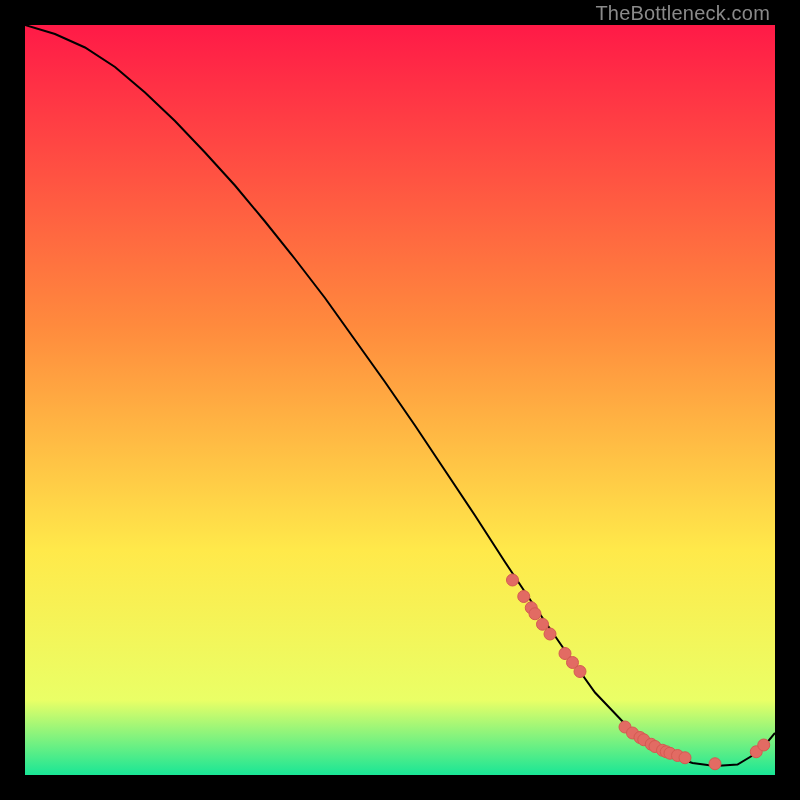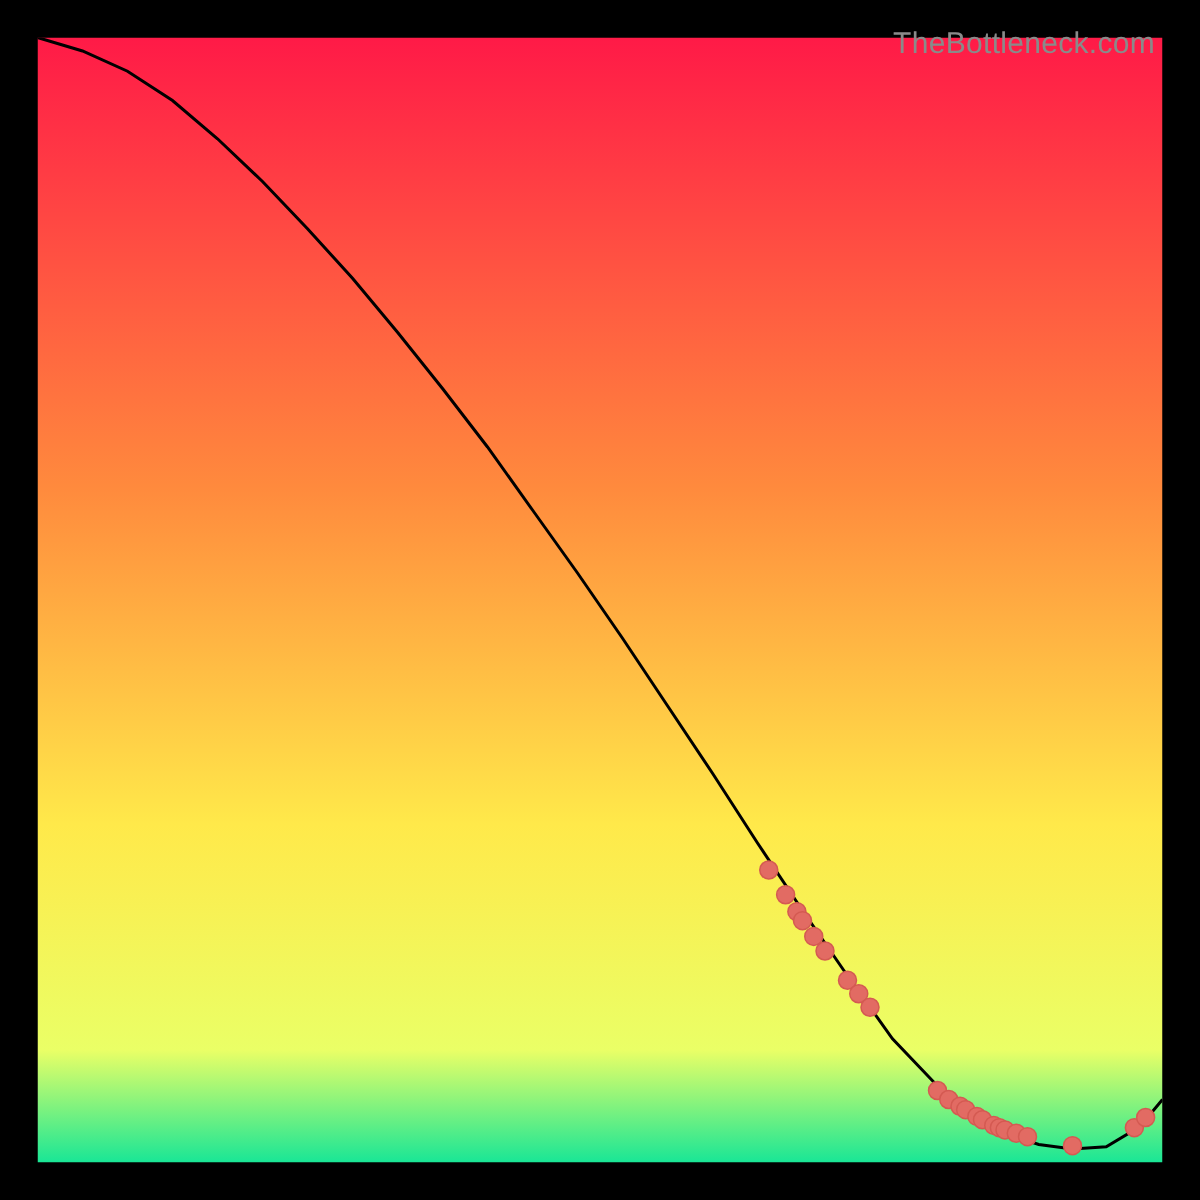--- a/index.html
+++ b/index.html
@@ -21,21 +21,21 @@
   }
   .plot {
     position: absolute;
     left: 0;
     top: 0;
     width: 750px;
     height: 750px;
   }
   .watermark {
     position: absolute;
-    top: 18px;
+    top: 2px;
     right: 30px;
     color: #8a8a8a;
     font-size: 20px;
     font-weight: 500;
     letter-spacing: 0.2px;
   }
 </style>
 </head>
 <body>
 

